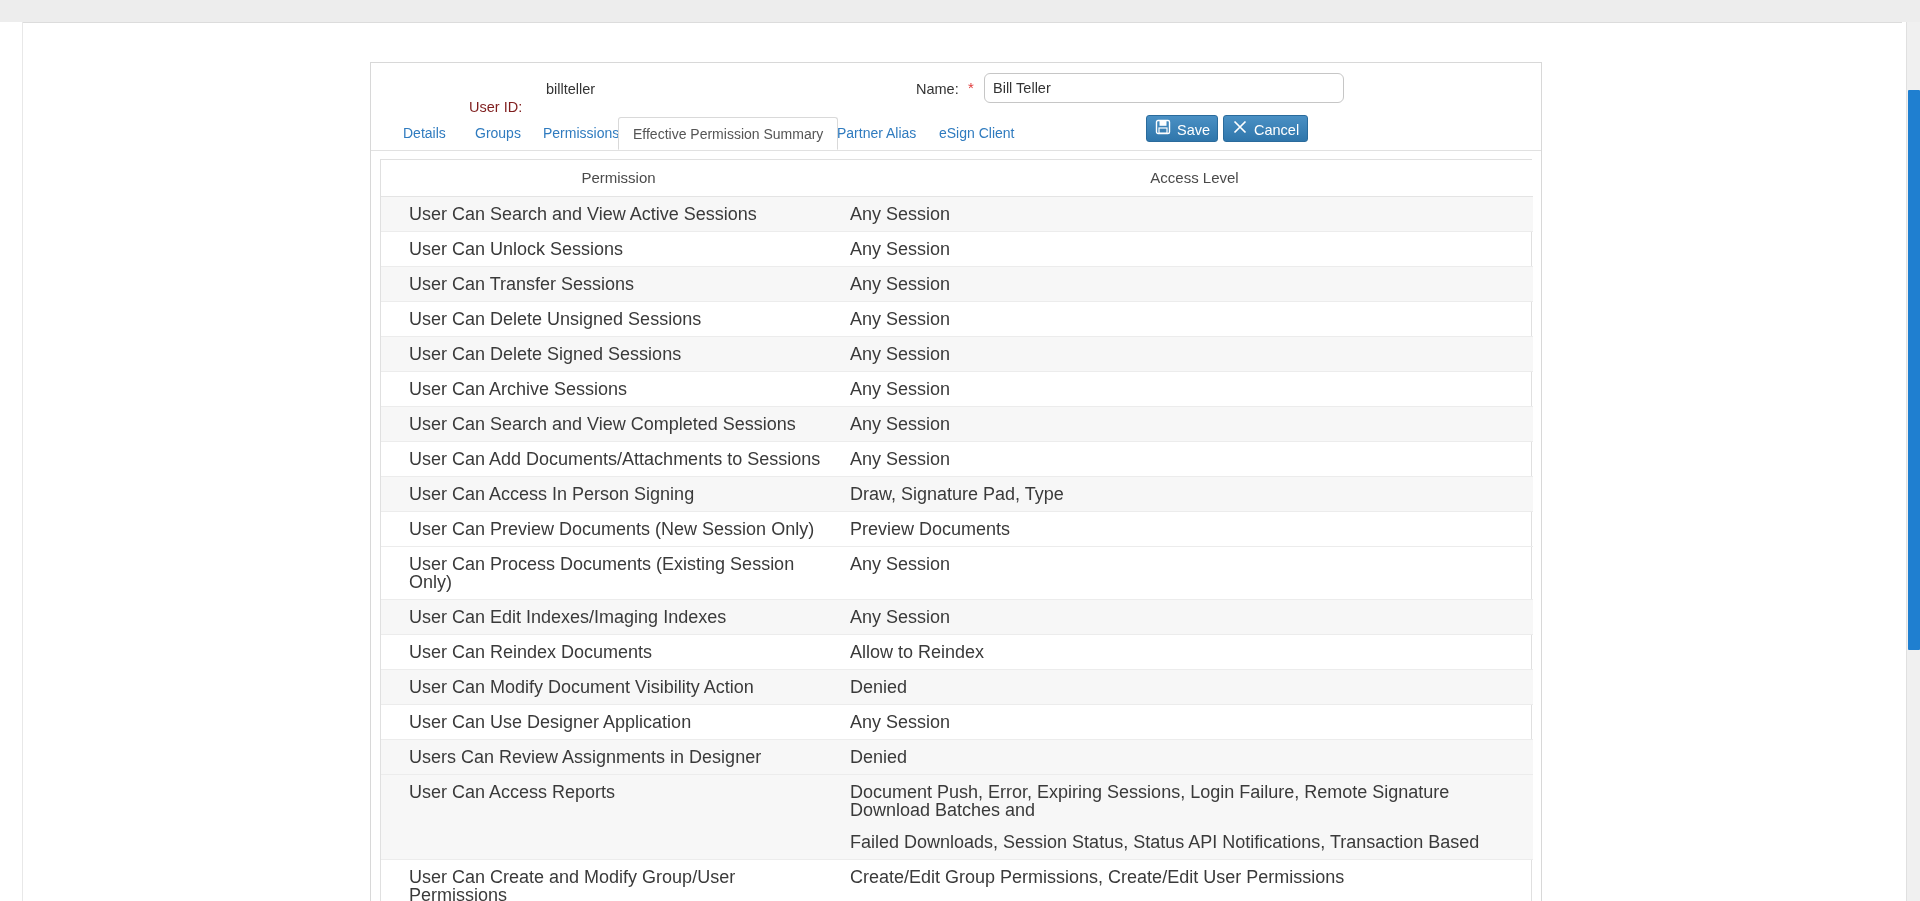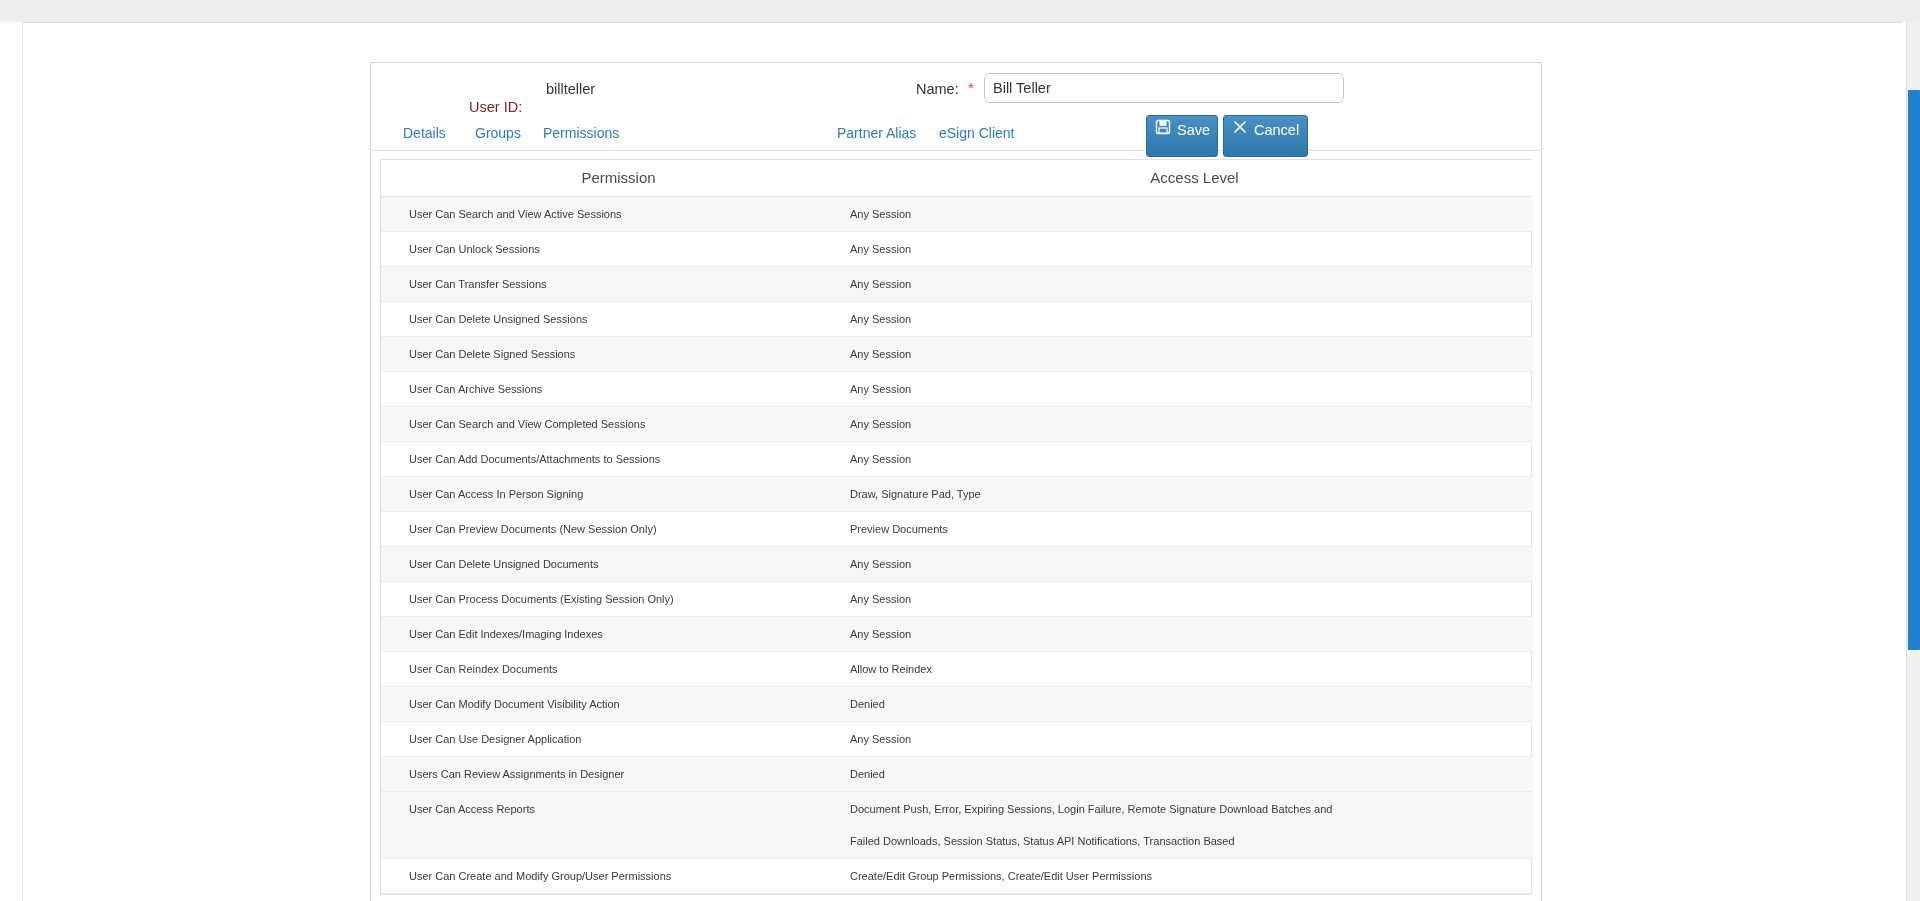--- a/index.html
+++ b/index.html
@@ -127,21 +127,21 @@
     border: 1px solid #d9d9d9;
     border-bottom: 1px solid #ffffff;
     border-top-left-radius: 3px;
     border-top-right-radius: 3px;
     z-index: 3;
   }
   
   .btn {
     position: absolute;
     top: 0px;
-    height: 42px;
+    height: 27px;
     background: linear-gradient(#4a90c4, #2f76ab);
     border: 1px solid #2a6b9c;
     border-radius: 3px;
     color: #ffffff;
     font-size: 14.5px;
     line-height: 27px;
     padding: 0 12px 0 8px;
     cursor: pointer;
     box-sizing: border-box;
     white-space: nowrap;
@@ -176,21 +176,21 @@
   table.perm th {
     text-align: center;
     font-weight: normal;
     font-size: 15px;
     color: #4a4a4a;
     padding: 9px 0 10px 20px;
     background: #ffffff;
     border-bottom: 1px solid #e4e4e4;
   }
   table.perm td {
-    font-size: 11px;
+    font-size: 18px;
     color: #3a3a3a;
     padding: 8px 0 8px 28px;
     border-bottom: 1px solid #ececec;
     vertical-align: top;
     line-height: 18px;
   }
   table.perm td.access {
     padding-left: 14px;
   }
   table.perm tr.alt td {
@@ -247,20 +247,21 @@
       <span class="req-star">*</span>
       <input class="name-input" type="text" value="Bill Teller" style="">
     </div>
 
     <div class="tabbar">
       <div class="tabbar-line"></div>
 
       <div class="tab" style="left:18px;">Details</div>
       <div class="tab" style="left:90px;">Groups</div>
       <div class="tab" style="left:158px;">Permissions</div>
+      <div class="tab active" style="left:247px;">Effective Permission Summary</div>
       <div class="tab" style="left:452px;">Partner Alias</div>
       <div class="tab" style="left:554px;">eSign Client</div>
 
       <div class="btn" id="save-btn">
         <span class="ico">
           <svg width="16" height="16" viewBox="0 0 16 16">
             <rect x="1.5" y="1.5" width="13" height="13" rx="1.5" fill="none" stroke="#ffffff" stroke-width="1.4"></rect>
             <rect x="4.5" y="1.8" width="7" height="5" fill="#ffffff"></rect>
             <rect x="4" y="9" width="8" height="5.2" fill="none" stroke="#ffffff" stroke-width="1.2"></rect>
           </svg>
@@ -342,26 +343,20 @@
               <td class="access">
                 <span class="access-line">Draw, Signature Pad, Type</span>
               </td>
             </tr>
             <tr>
               <td>User Can Preview Documents (New Session Only)</td>
               <td class="access">
                 <span class="access-line">Preview Documents</span>
               </td>
             </tr>
-            <tr class="alt">
-              <td>User Can Delete Unsigned Documents</td>
-              <td class="access">
-                <span class="access-line">Any Session</span>
-              </td>
-            </tr>
             <tr>
               <td>User Can Process Documents (Existing Session Only)</td>
               <td class="access">
                 <span class="access-line">Any Session</span>
               </td>
             </tr>
             <tr class="alt">
               <td>User Can Edit Indexes/Imaging Indexes</td>
               <td class="access">
                 <span class="access-line">Any Session</span>

